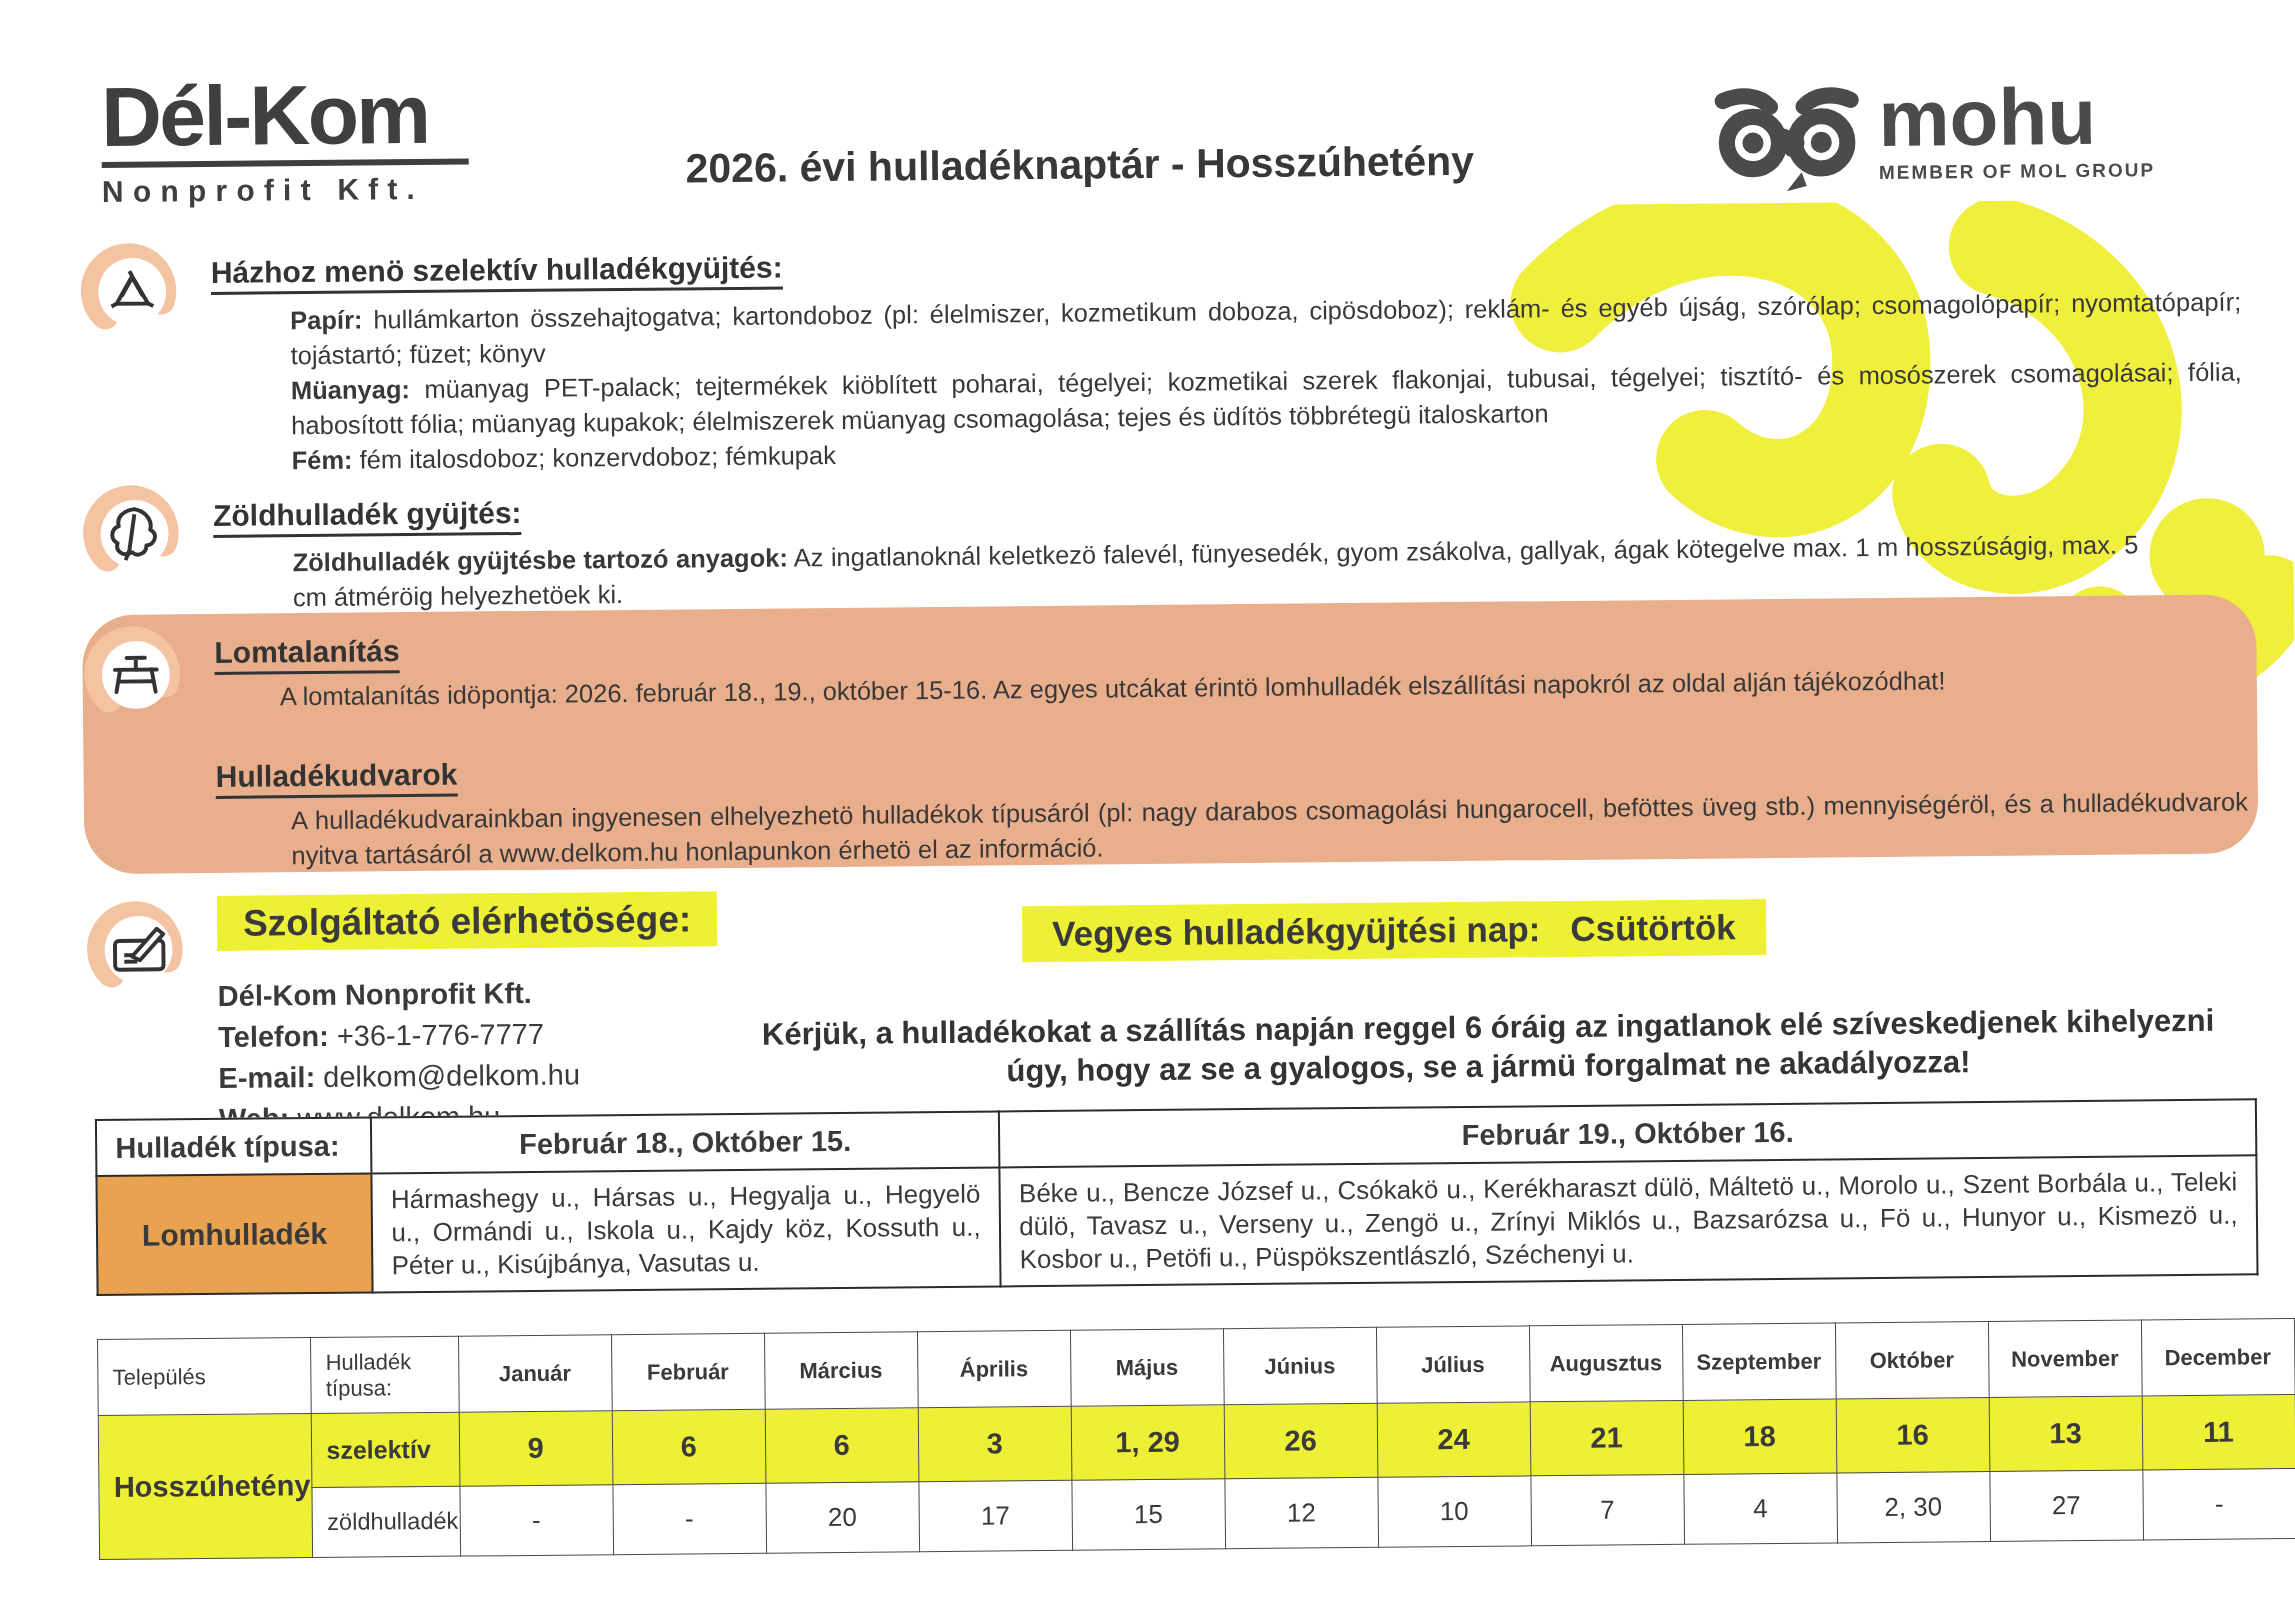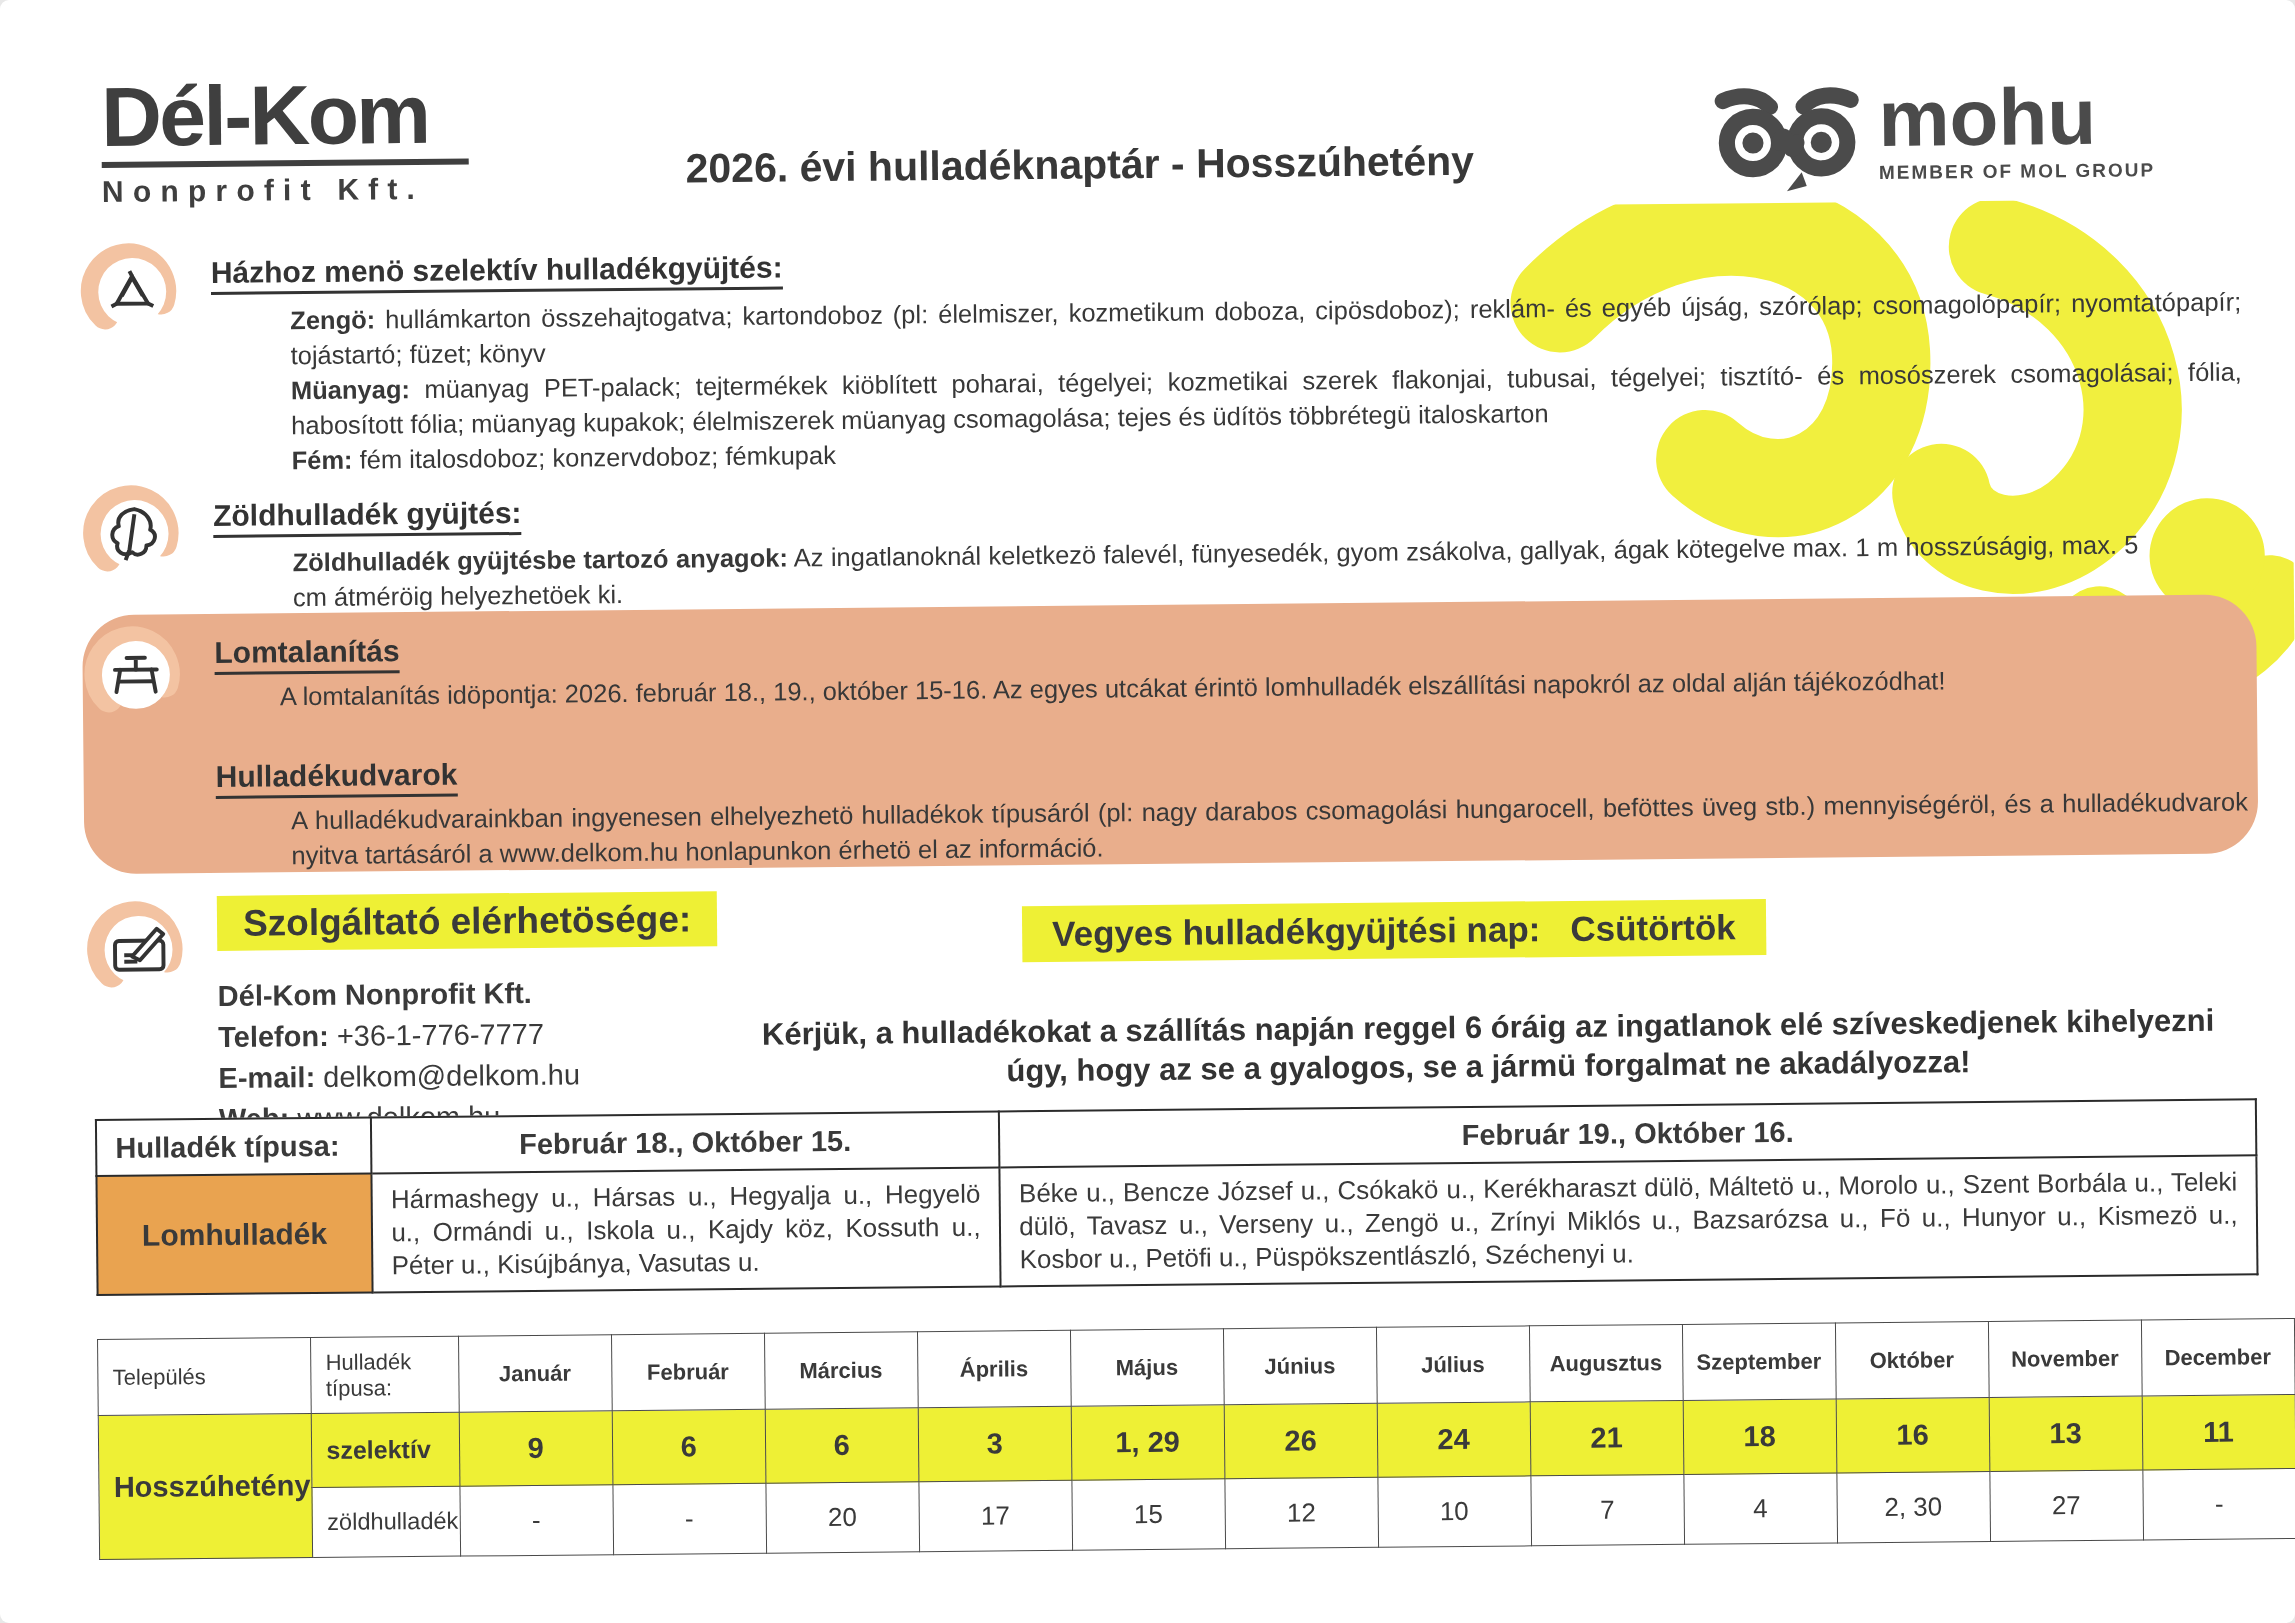--- a/index.html
+++ b/index.html
@@ -1,17 +1,17 @@
 <!DOCTYPE html>
 <html style="font-size:10.5px"><head>
 <meta charset="utf-8">
 <style>
   html,body{margin:0;padding:0;background:#e8e8e8;}
   #page{position:relative;width:2295px;height:1623px;background:#ffffff;overflow:hidden;
-        font-family:"Liberation Sans",sans-serif;color:#3a3a3a;border-radius:9px;}
+        font-family:"Liberation Sans",sans-serif;color:#3a3a3a;}
   .tilt{position:absolute;inset:0;transform:rotate(-0.55deg);transform-origin:50% 50%;}
 
   
   .logo{position:absolute;left:108px;top:65px;}
   .logo-title{font-size:84px;font-weight:900;letter-spacing:-2.6px;color:#3f3f3f;line-height:1;}
   .logo-rule{width:367px;height:6.5px;background:#3f3f3f;margin-top:2.6px;}
   .logo-sub{font-size:30px;font-weight:700;letter-spacing:9.2px;color:#3f3f3f;margin-top:6.5px;}
   .doc-title{position:absolute;left:641px;top:141px;width:890px;text-align:center;
              font-size:41px;font-weight:700;color:#383838;}
   .mohu{position:absolute;left:1715px;top:88px;display:flex;align-items:flex-start;}
@@ -114,21 +114,21 @@
     <g stroke="#333" stroke-width="6" fill="none" stroke-linejoin="round">
       <path d="M56 104 L80 62 L104 104 Z"></path>
       <path d="M64 92 L80 64 L96 92"></path>
       <path d="M56 104 l-8 4 M104 104 l8 4 M80 62 l-4 -8"></path>
     </g>
   </svg>
   <div class="sec-heading" style="left:216px;top:247px">
     <span>Házhoz menö szelektív hulladékgyüjtés:</span>
   </div>
   <div class="sec-body" style="left:295px;top:295px;width:1951px">
-    <p><span class="lbl">Zengö:</span> <span>hullámkarton összehajtogatva; kartondoboz (pl: élelmiszer, kozmetikum doboza, cipösdoboz); reklám- és egyéb újság, szórólap; csomagolópapír; nyomtatópapír; tojástartó; füzet; könyv</span></p>
+    <p><span class="lbl">Papír:</span> <span>hullámkarton összehajtogatva; kartondoboz (pl: élelmiszer, kozmetikum doboza, cipösdoboz); reklám- és egyéb újság, szórólap; csomagolópapír; nyomtatópapír; tojástartó; füzet; könyv</span></p>
     <p><span class="lbl">Müanyag:</span> <span>müanyag PET-palack; tejtermékek kiöblített poharai, tégelyei; kozmetikai szerek flakonjai, tubusai, tégelyei; tisztító- és mosószerek csomagolásai; fólia, habosított fólia; müanyag kupakok; élelmiszerek müanyag csomagolása; tejes és üdítös többrétegü italoskarton</span></p>
     <p><span class="lbl">Fém:</span> <span>fém italosdoboz; konzervdoboz; fémkupak</span></p>
   </div>
 
   <svg class="crescent" style="left:85px;top:468px" width="98" height="98" viewBox="0 0 150 150">
     <path d="M38 122 A 52 52 0 1 1 124 100" stroke="#f3c3a2" stroke-width="42" fill="none" stroke-linecap="round"></path>
     <circle cx="80" cy="86" r="52" fill="#ffffff"></circle>
     <g stroke="#333" stroke-width="6" fill="none" stroke-linejoin="round">
       <path d="M80 48 C 98 52 108 66 104 80 C 116 86 112 102 98 104 C 98 116 84 122 76 114 C 62 122 50 112 54 100 C 42 94 44 78 56 74 C 52 60 64 50 80 48 Z"></path>
       <path d="M80 56 L72 110 L66 126"></path>

